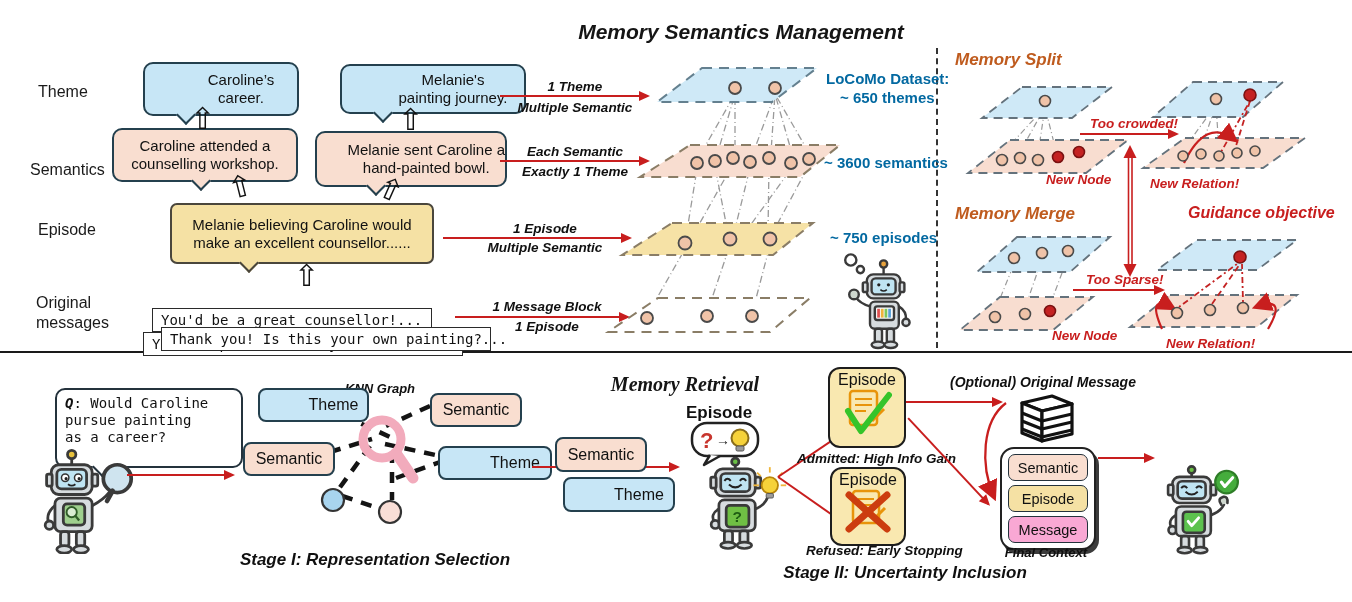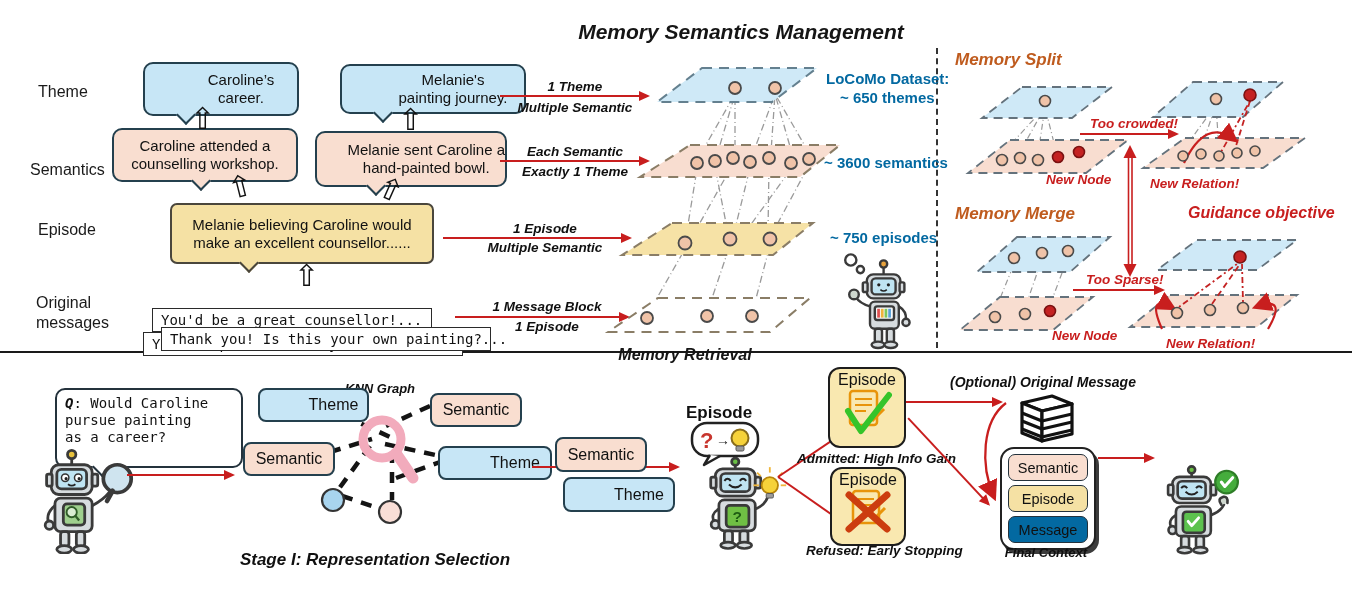--- a/index.html
+++ b/index.html
@@ -293,21 +293,21 @@
   <div class="abs rarrow" style="left:1080px;top:133px;width:97px;"></div>
   <div class="abs redlab" style="left:1046px;top:172px;">New Node</div>
   <div class="abs redlab" style="left:1150px;top:176px;">New Relation!</div>
   <div class="abs op-title" style="left:955px;top:204px;">Memory Merge</div>
   <div class="abs guidance" style="left:1188px;top:204px;">Guidance objective</div>
   <div class="abs redlab" style="left:1086px;top:272px;">Too Sparse!</div>
   <div class="abs rarrow" style="left:1073px;top:289px;width:90px;"></div>
   <div class="abs redlab" style="left:1052px;top:328px;">New Node</div>
   <div class="abs redlab" style="left:1166px;top:336px;">New Relation!</div>
 
-  <div class="abs big-title" style="left:585px;top:346px;width:200px;font-size:16px;">Memory Retrieval</div>
+  <div class="abs big-title" style="left:585px;top:373px;width:200px;font-size:20px;font-family:Liberation Serif, serif;">Memory Retrieval</div>
 
   <div class="abs qa" style="left:55px;top:388px;width:168px;height:66px;">
     <b>Q</b><span class="pre">: Would Caroline
 pursue painting
 as a career?</span>
     <span class="tail"></span>
   </div>
 
   <svg class="abs" style="left:25px;top:448px;" width="112" height="106" viewBox="0 0 120 114">
     <g stroke="#3a3a3a" stroke-width="3" fill="#d7dcdf" stroke-linejoin="round" stroke-linecap="round">
@@ -436,20 +436,21 @@
       <rect x="10" y="2" width="26" height="32" rx="3" fill="none" stroke="#e8940a" stroke-width="2.5"></rect>
       <line x1="15" y1="10" x2="31" y2="10" stroke="#e8940a" stroke-width="2"></line>
       <line x1="15" y1="16" x2="31" y2="16" stroke="#e8940a" stroke-width="2"></line>
       <line x1="31" y1="30" x2="42" y2="19" stroke="#e8940a" stroke-width="3"></line>
       <line x1="6" y1="6" x2="44" y2="40" stroke="#cc3d0f" stroke-width="7" stroke-linecap="round"></line>
       <line x1="44" y1="6" x2="6" y2="40" stroke="#cc3d0f" stroke-width="7" stroke-linecap="round"></line>
     </svg>
   </div>
   <div class="abs cap" style="left:806px;top:543px;">Refused: Early Stopping</div>
 
+  <div class="abs stage" style="left:755px;top:563px;width:300px;">Stage II: Uncertainty Inclusion</div>
 
   <div class="abs cap" style="left:950px;top:374px;font-size:14px;">(Optional) Original Message</div>
   <svg class="abs" style="left:1008px;top:393px;" width="70" height="56" viewBox="0 0 70 56">
     <g fill="#fff" stroke="#111" stroke-width="3.2" stroke-linejoin="round">
       <polygon points="14,10 44,3 64,11 34,18"></polygon>
       <polygon points="14,10 34,18 34,48 14,40"></polygon>
       <polygon points="34,18 64,11 64,41 34,48"></polygon>
       <path d="M14,20 L34,28 L64,21" fill="none"></path>
       <path d="M14,28 L34,36 L64,29" fill="none"></path>
       <path d="M14,36 L34,44 L64,37" fill="none"></path>
@@ -463,21 +464,21 @@
       <marker id="mRed2" markerWidth="9" markerHeight="9" refX="7" refY="4.5" orient="auto">
         <path d="M0,0 L9,4.5 L0,9 Z" fill="#c81e1e"></path>
       </marker>
     </defs>
     <path d="M34,8 C10,26 8,70 22,102" fill="none" stroke="#c81e1e" stroke-width="2.3" marker-end="url(#mRed2)"></path>
   </svg>
 
   <div class="abs fc" style="left:1000px;top:447px;width:92px;height:99px;">
     <div class="item pinkb">Semantic</div>
     <div class="item yellowb">Episode</div>
-    <div class="item" style="background:#0369a1;">Message</div>
+    <div class="item" style="background:#f9a8d4;">Message</div>
   </div>
   <div class="abs cap" style="left:1000px;top:545px;width:92px;text-align:center;font-size:13px;">Final Context</div>
 
   <div class="abs rarrow" style="left:1098px;top:457px;width:55px;"></div>
 
   <svg class="abs" style="left:1148px;top:462px;" width="96" height="96" viewBox="0 0 110 100">
     <g stroke="#3a3a3a" stroke-width="3" fill="#d7dcdf" stroke-linejoin="round" stroke-linecap="round">
       <line x1="50" y1="12" x2="50" y2="6"></line>
         <circle cx="50" cy="4" r="4" fill="#6abf45"></circle>
       <rect x="28" y="12" width="44" height="30" rx="8"></rect>

